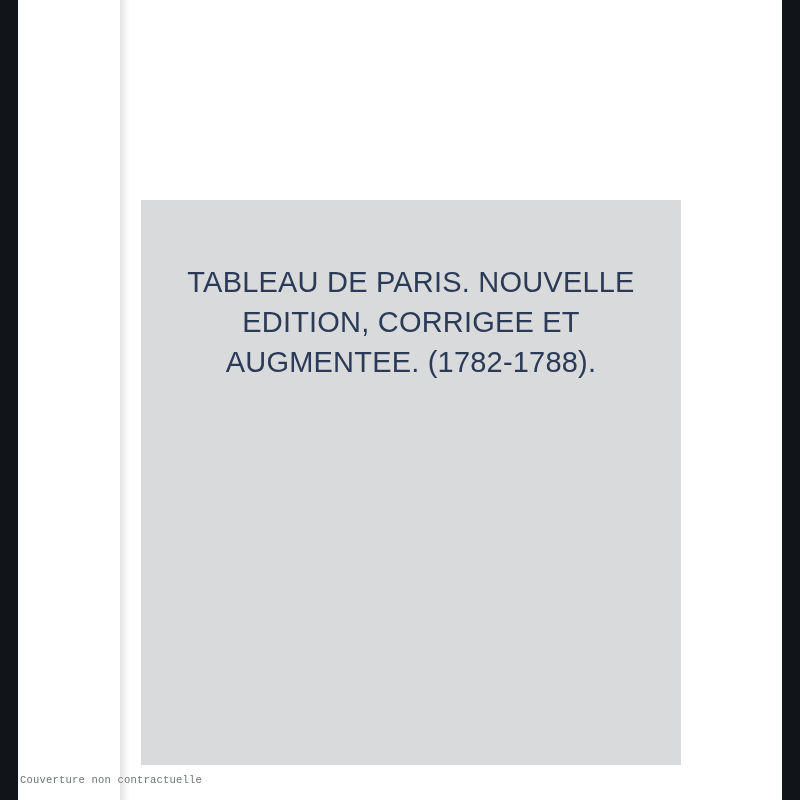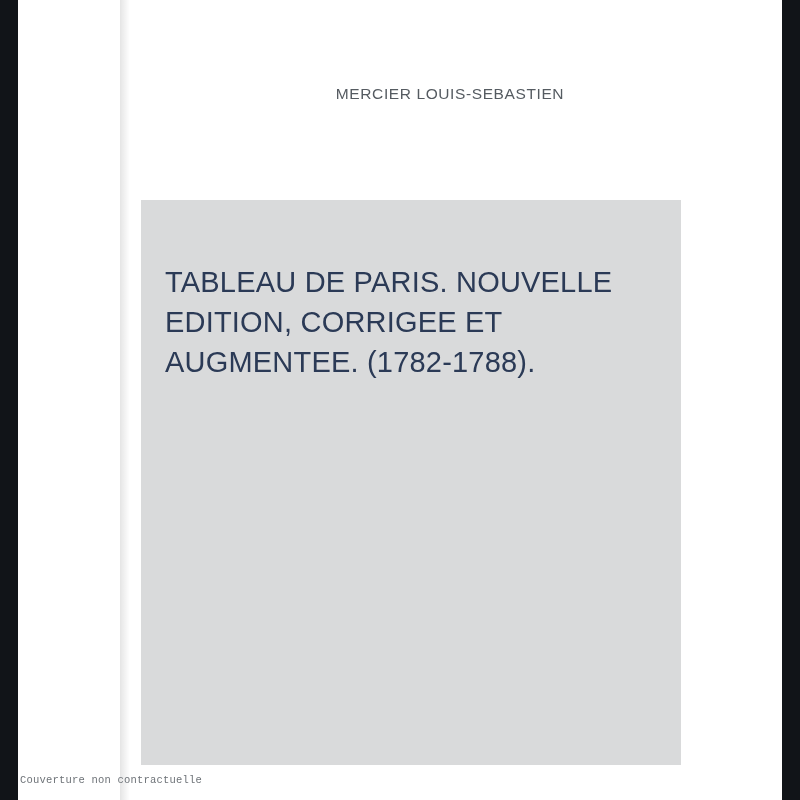--- a/index.html
+++ b/index.html
@@ -70,23 +70,23 @@
     width: 540px;
     height: 565px;
     background: #d9dadb;
   }
 
   .title-text {
     position: absolute;
     left: 0;
     top: 62px;
     width: 100%;
-    padding: 0 24px;
+    padding: 0 18px;
     box-sizing: border-box;
-    text-align: left;
+    text-align: center;
     color: #2b3a56;
     font-size: 29px;
     line-height: 40px;
     letter-spacing: 0.2px;
     font-family: "Liberation Sans", sans-serif;
   }
 
   .disclaimer {
     position: absolute;
     left: 20px;
@@ -101,21 +101,20 @@
 <body>
 
 <div class="canvas">
 
   <div class="edge-band left"></div>
   <div class="edge-band right"></div>
 
   <div class="cover-sheet"></div>
   <div class="spine-shadow"></div>
 
-  <div class="author">MERCIER LOUIS-SEBASTIEN</div>
 
   <div class="title-panel">
     <div class="title-text">TABLEAU DE PARIS. NOUVELLE EDITION, CORRIGEE ET AUGMENTEE. (1782-1788).</div>
   </div>
 
   <div class="disclaimer">Couverture non contractuelle</div>
 
 </div>
 
 </body></html>

